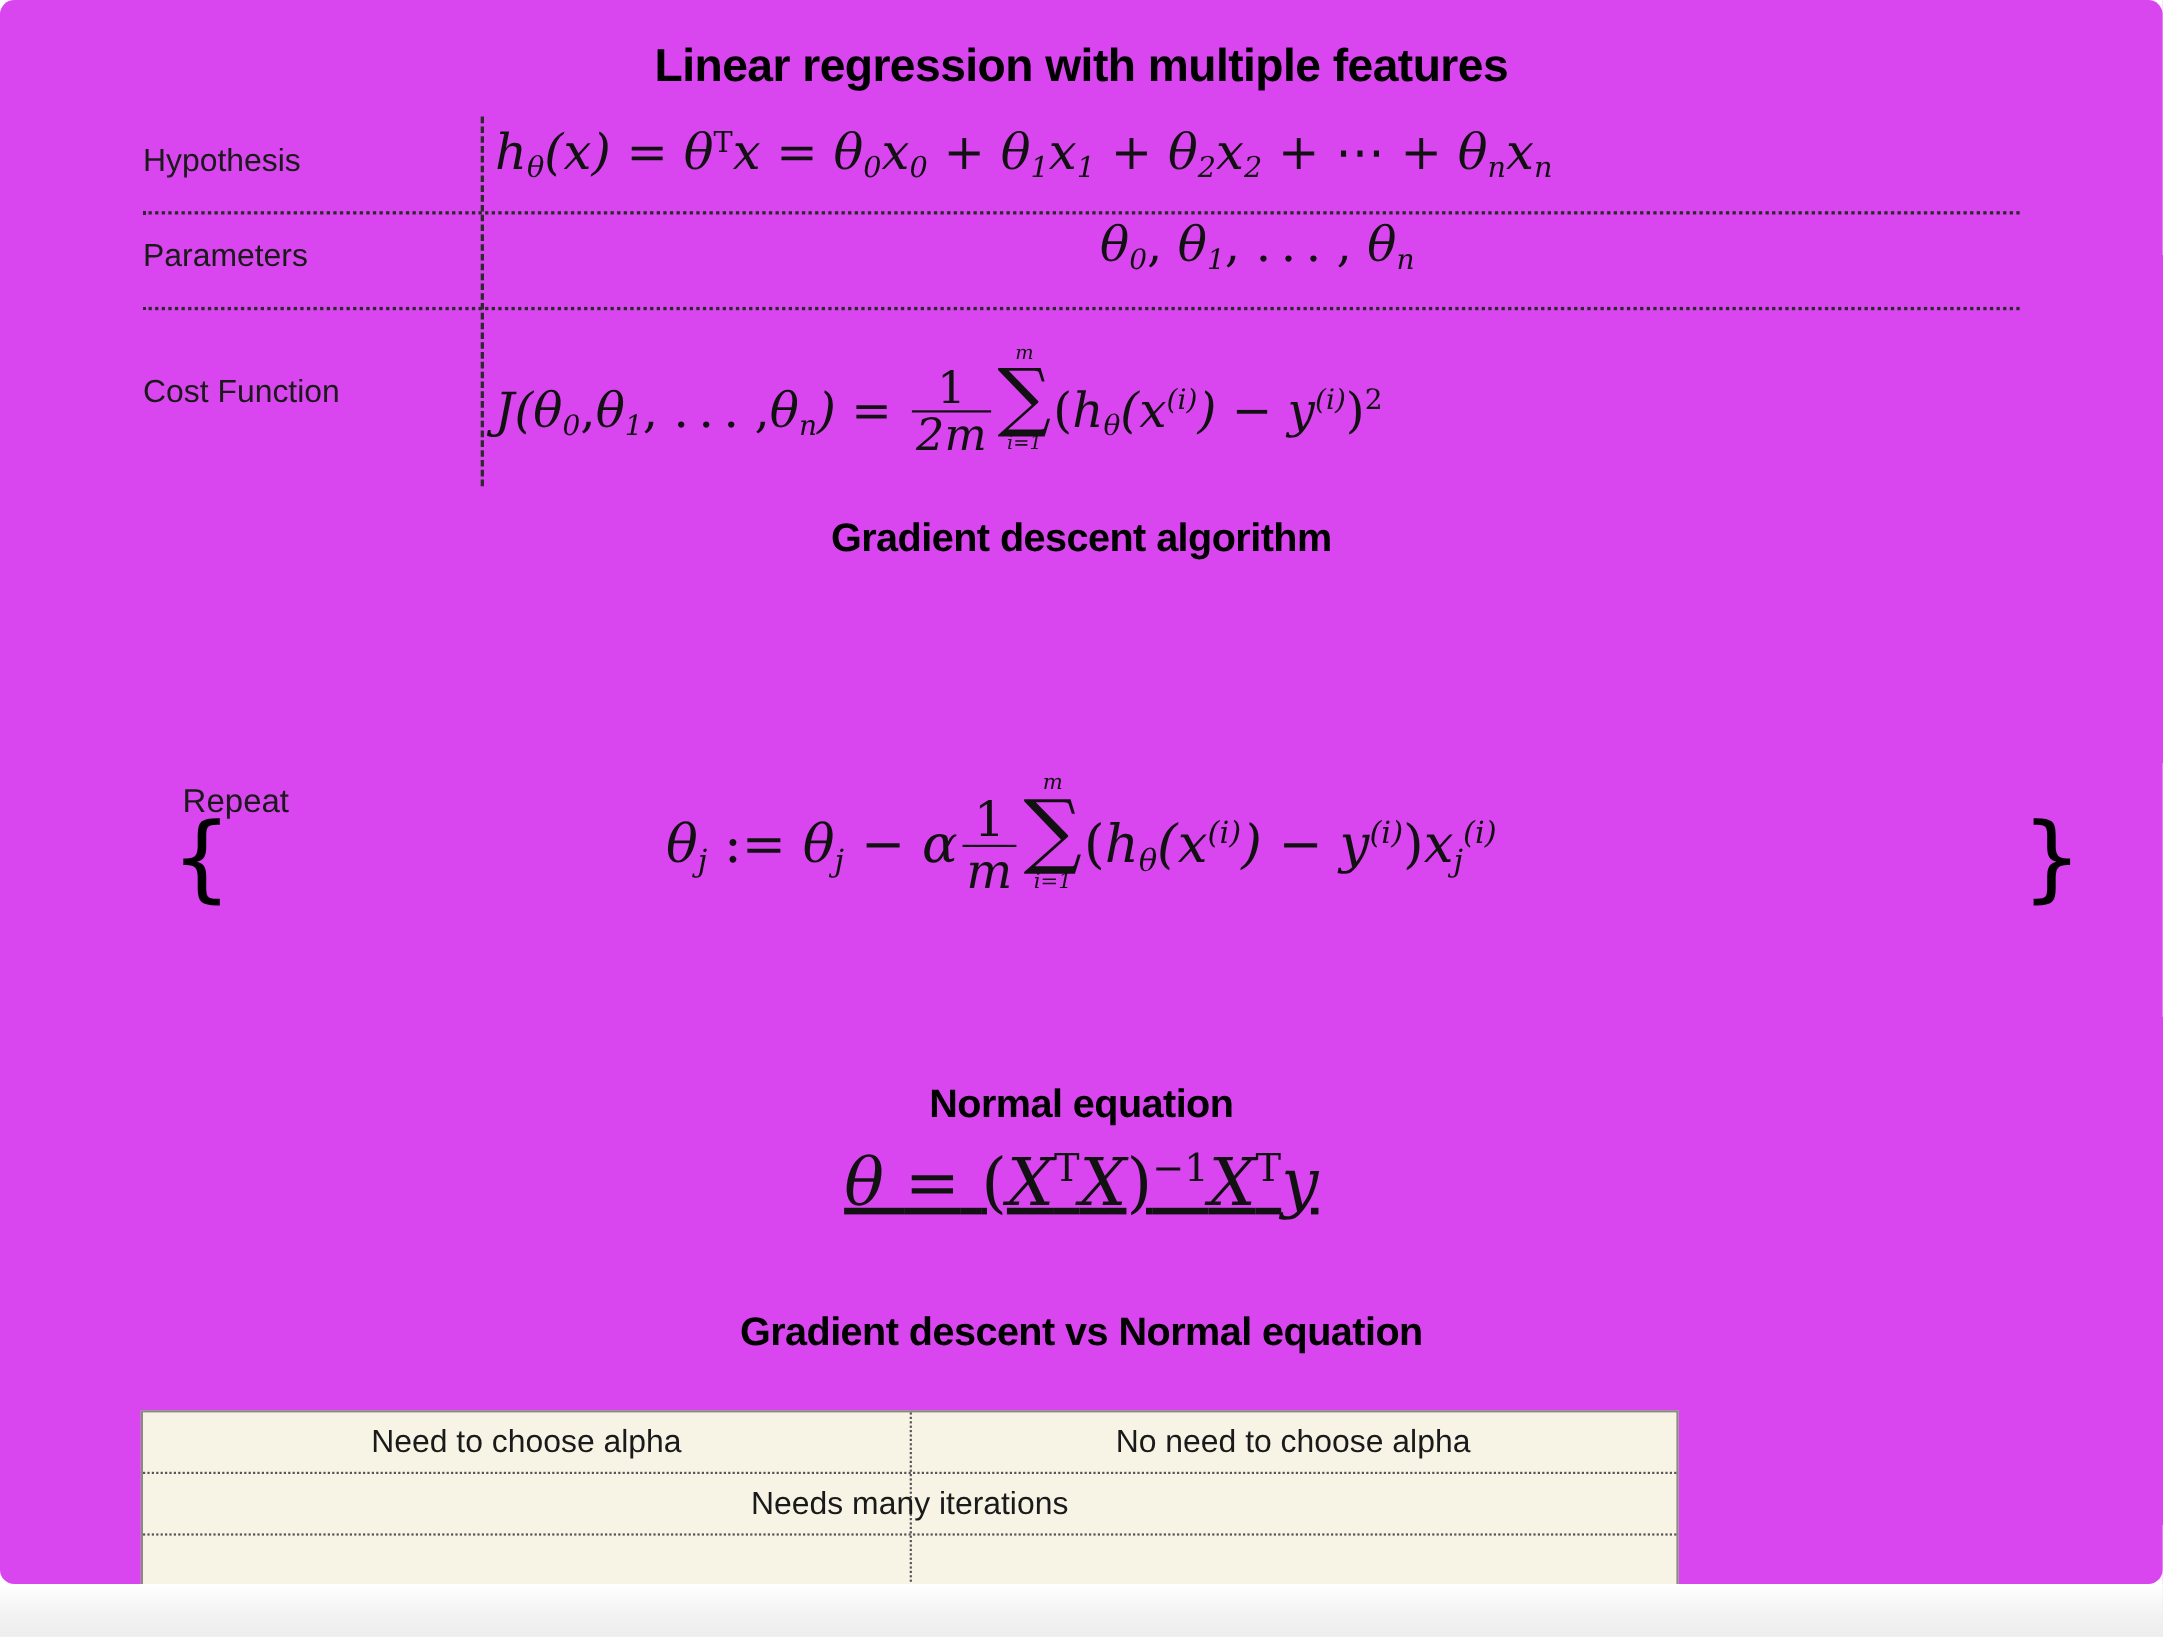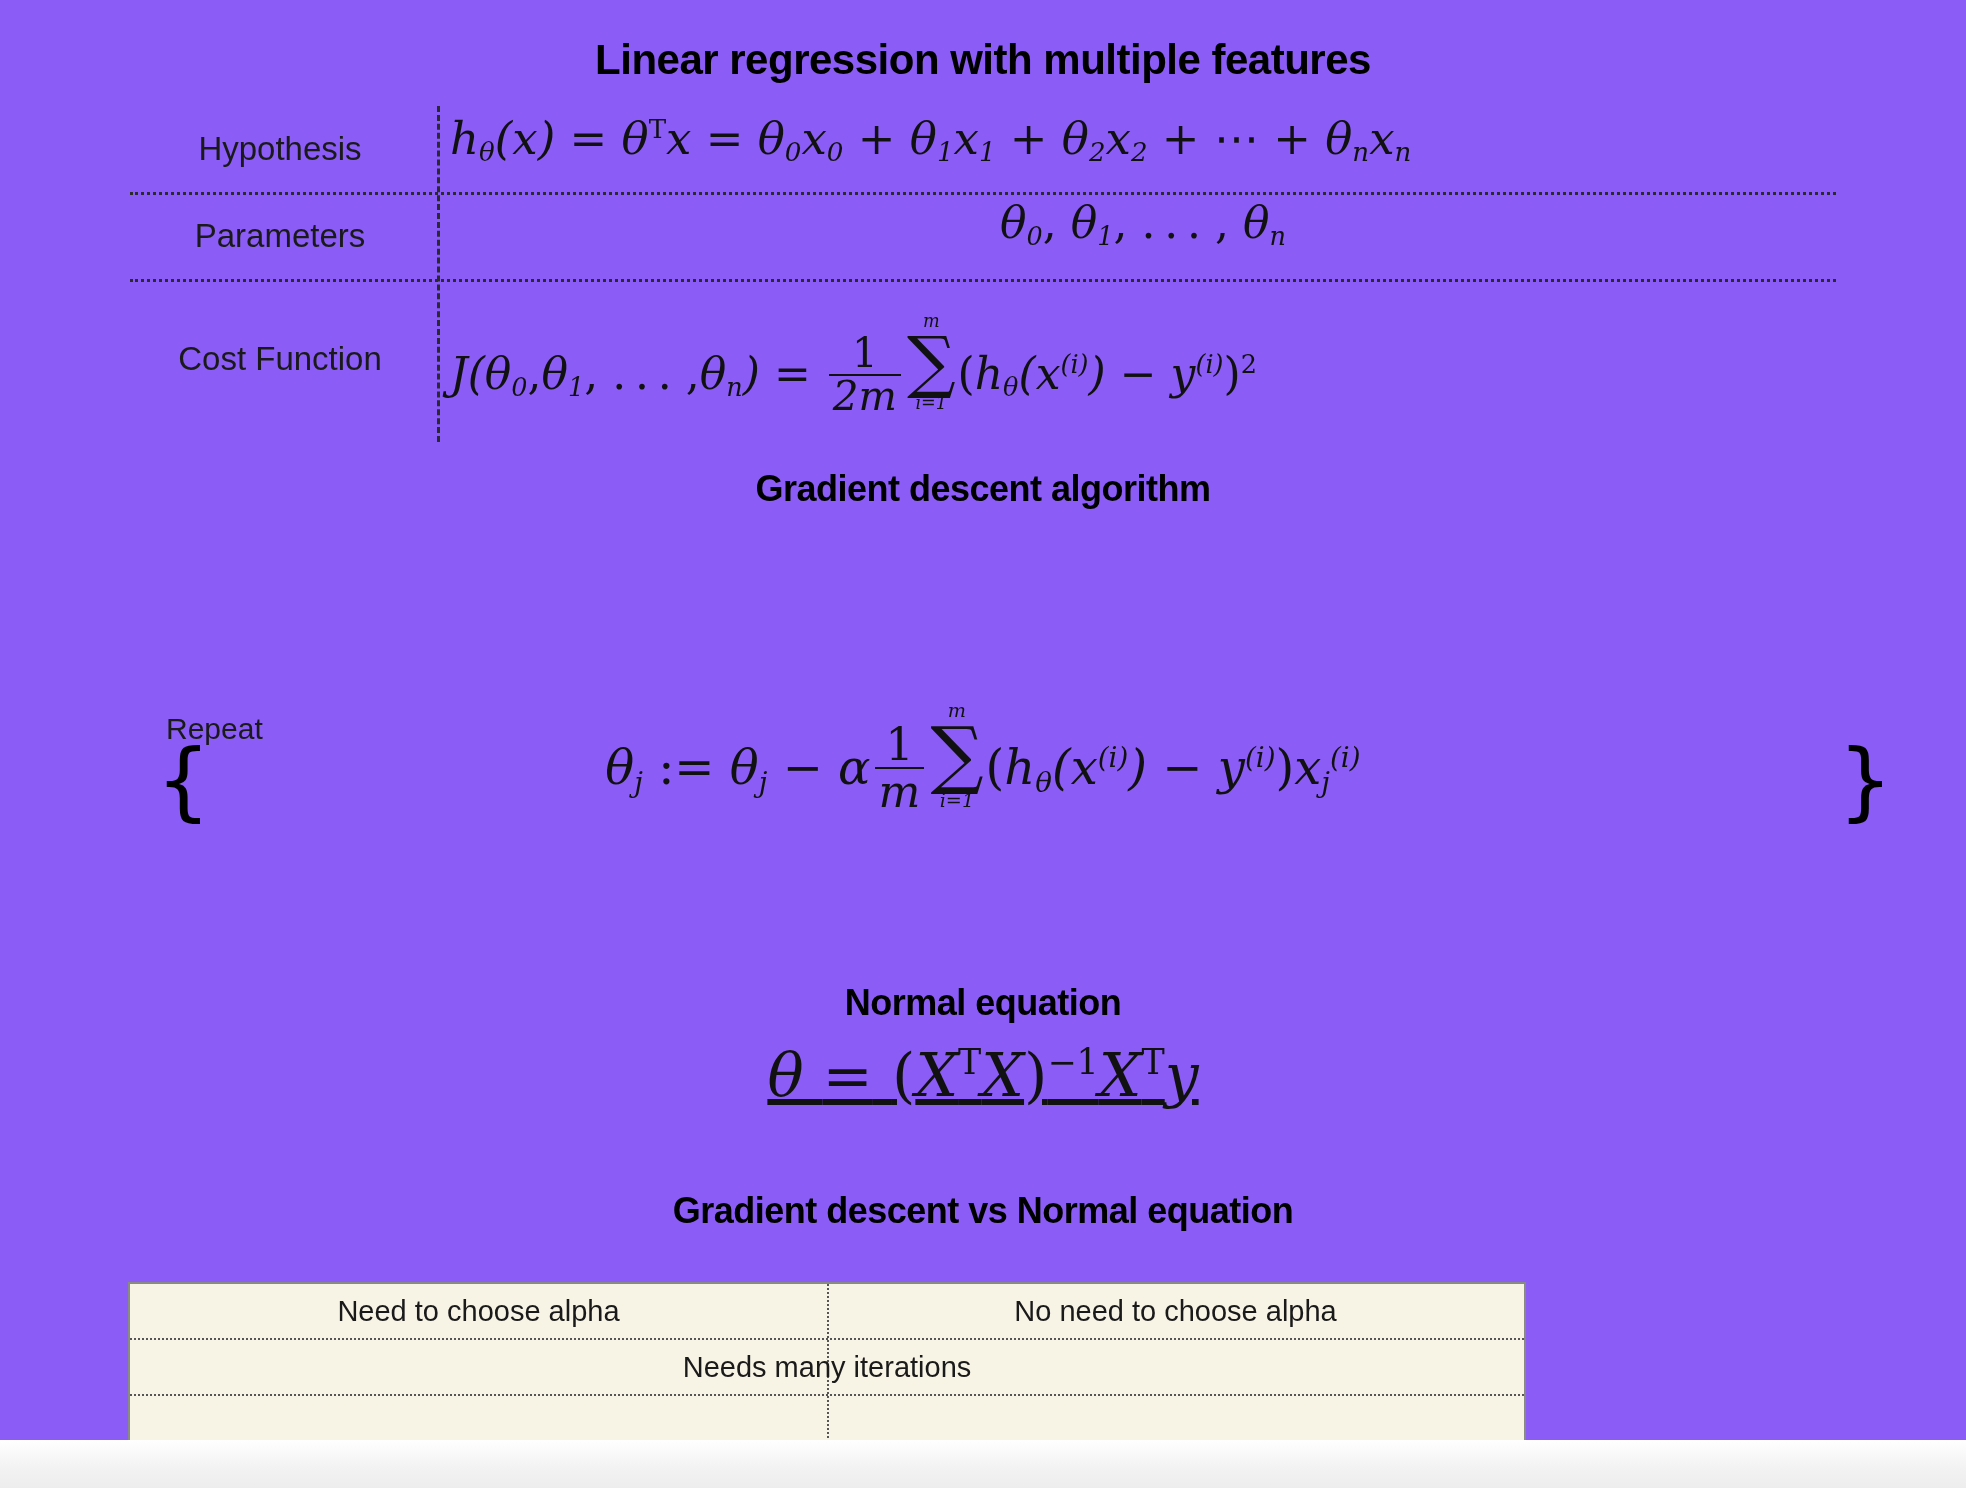--- a/index.html
+++ b/index.html
@@ -9,21 +9,22 @@
   body {
     width: 1966px; height: 1488px;
     position: relative;
     font-family: "Liberation Sans", sans-serif;
     overflow: hidden;
   }
   .slide {
     position: absolute;
     left: 0; top: 0;
     width: 1966px; height: 1440px;
-    background: #8b5cf6;
+    background: #d946ef;
+    border-radius: 13px;
   }
   .page-bottom-fade {
     position: absolute;
     left: 0; top: 1440px;
     width: 1966px; height: 48px;
     background: linear-gradient(to bottom, #ffffff 0%, #f2f2f2 60%, #ededed 100%);
   }
 
   
   .center { text-align: center; }
@@ -93,22 +94,22 @@
   #deftable {
     position: absolute;
     left: 130px; top: 104px;
     width: 1706px;
   }
   .defrow { position: relative; }
   .deflabel {
     position: absolute;
     left: 0; top: 0;
     width: 300px;
-    text-align: center;
-    font-size: 33px;
+    text-align: left;
+    font-size: 29px;
     color: #1a1a1a;
   }
   .defbody {
     margin-left: 320px;
     font-size: 44px;
     color: #111;
   }
   .hline {
     border-top: 3px dotted #2b2b2b;
     height: 0;

